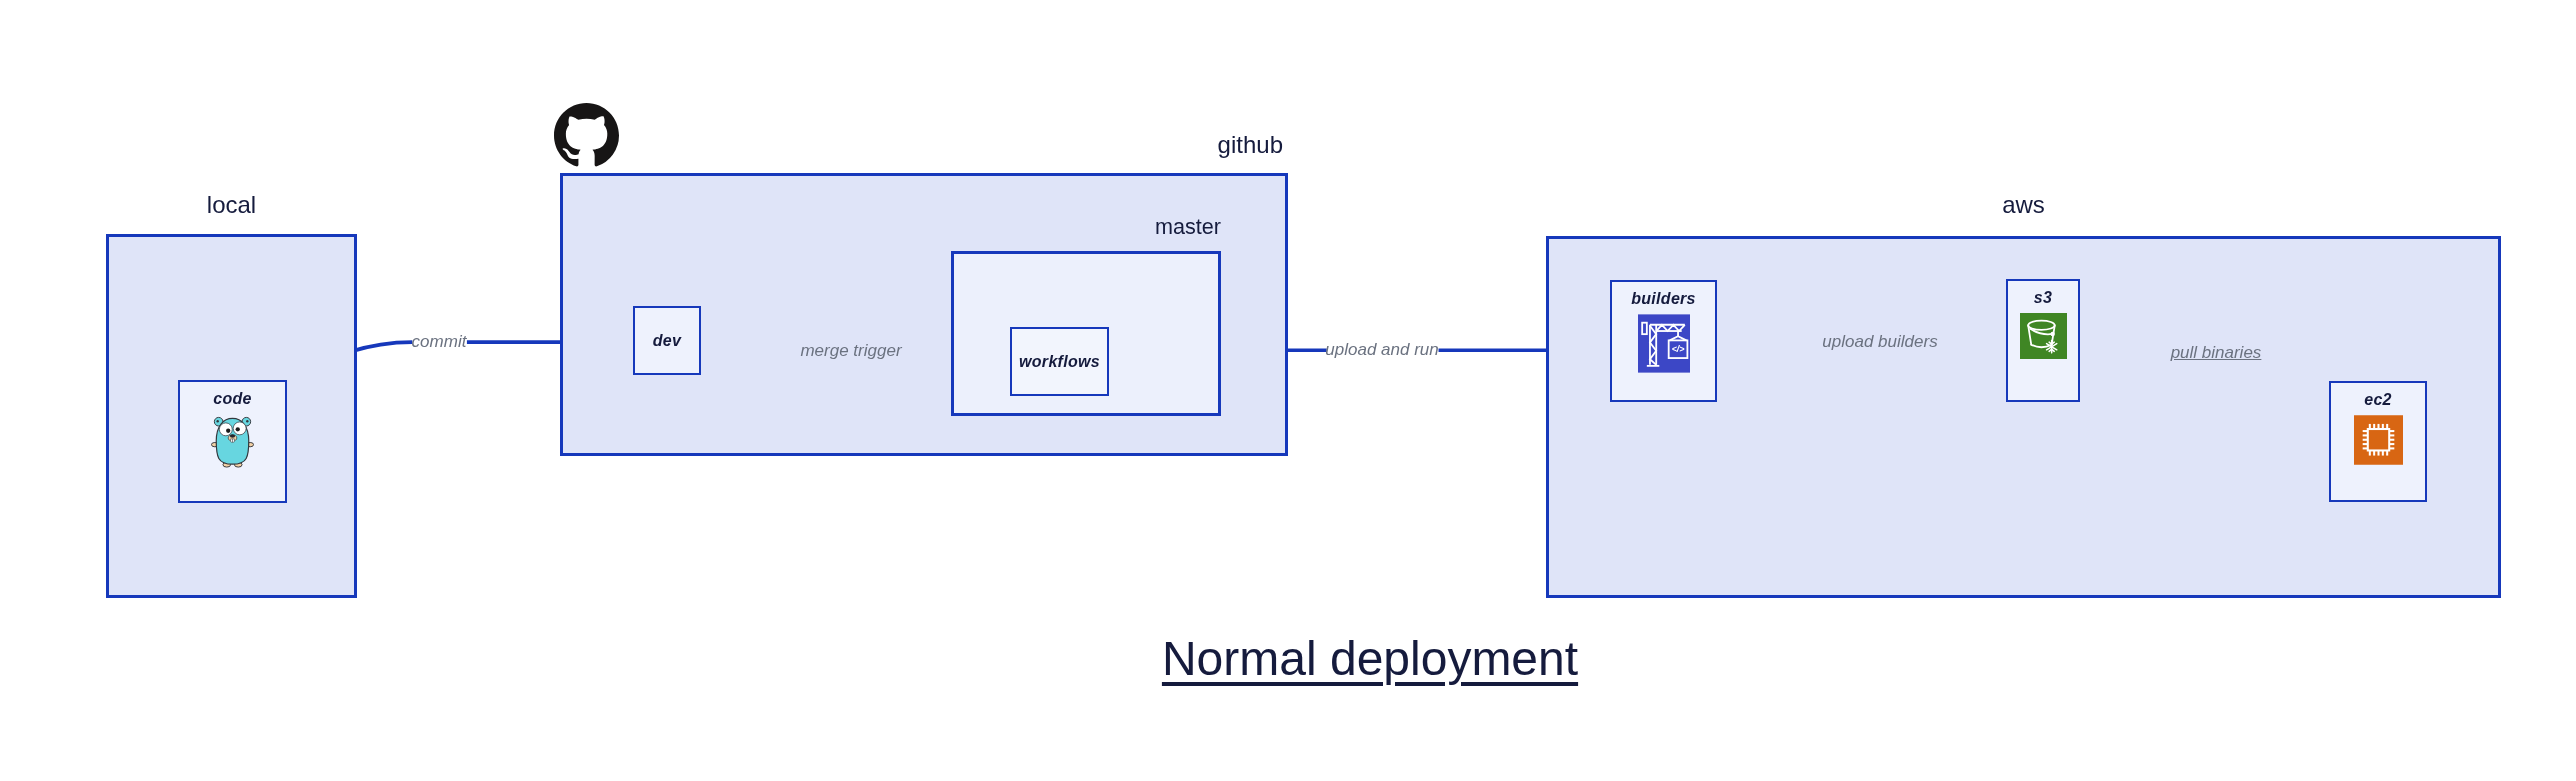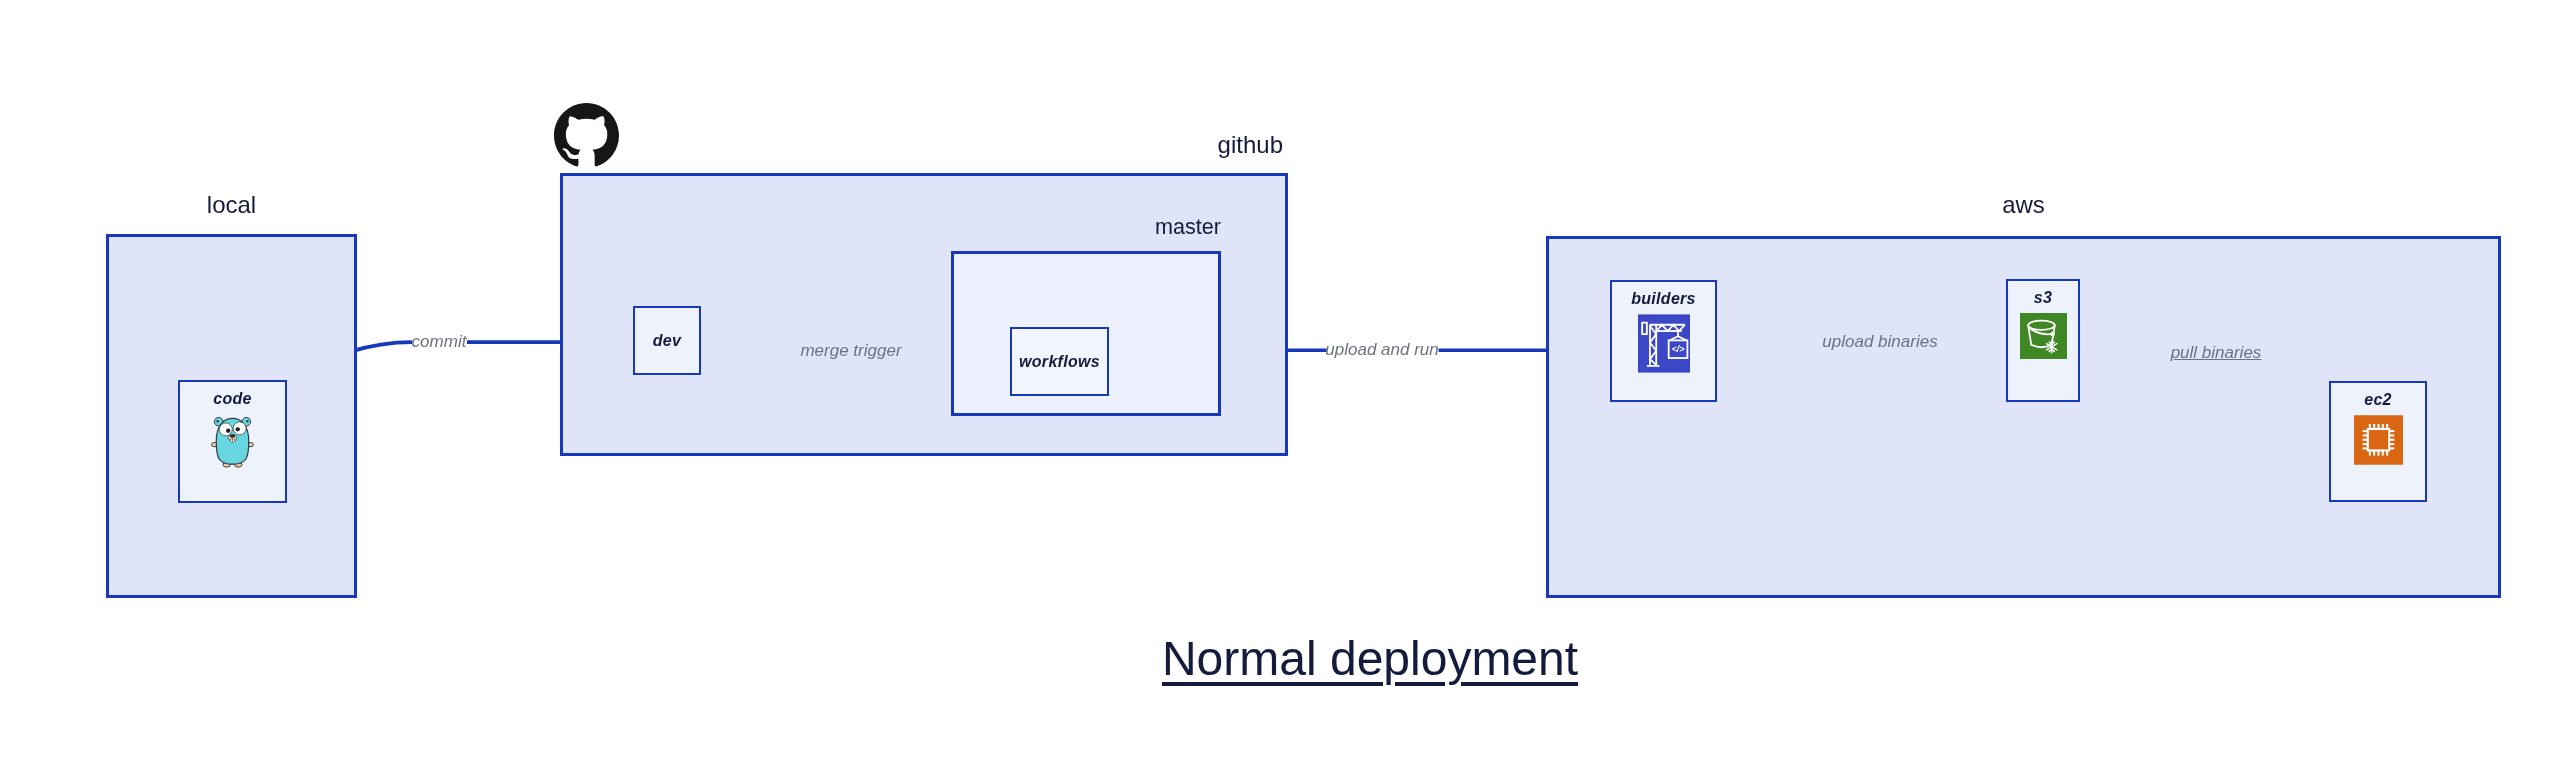--- a/index.html
+++ b/index.html
@@ -207,19 +207,19 @@
             <line x1="69" y1="65" x2="79" y2="65"></line>
           </g>
         </g>
       </svg>
     </div>
   </div>
 
   <div class="edge-label" style="left:439px;top:342px;">commit</div>
   <div class="edge-label" style="left:851px;top:351px;">merge trigger</div>
   <div class="edge-label" style="left:1382px;top:350px;">upload and run</div>
-  <div class="edge-label" style="left:1880px;top:342px;">upload binaries</div>
+  <div class="edge-label" style="left:1880px;top:342px;">upload builders</div>
   <div class="edge-label" style="left:2216px;top:353px;text-decoration:underline;">pull binaries</div>
 
   <div id="title">Normal deployment</div>
 
 </div>
 
 
 </body></html>

